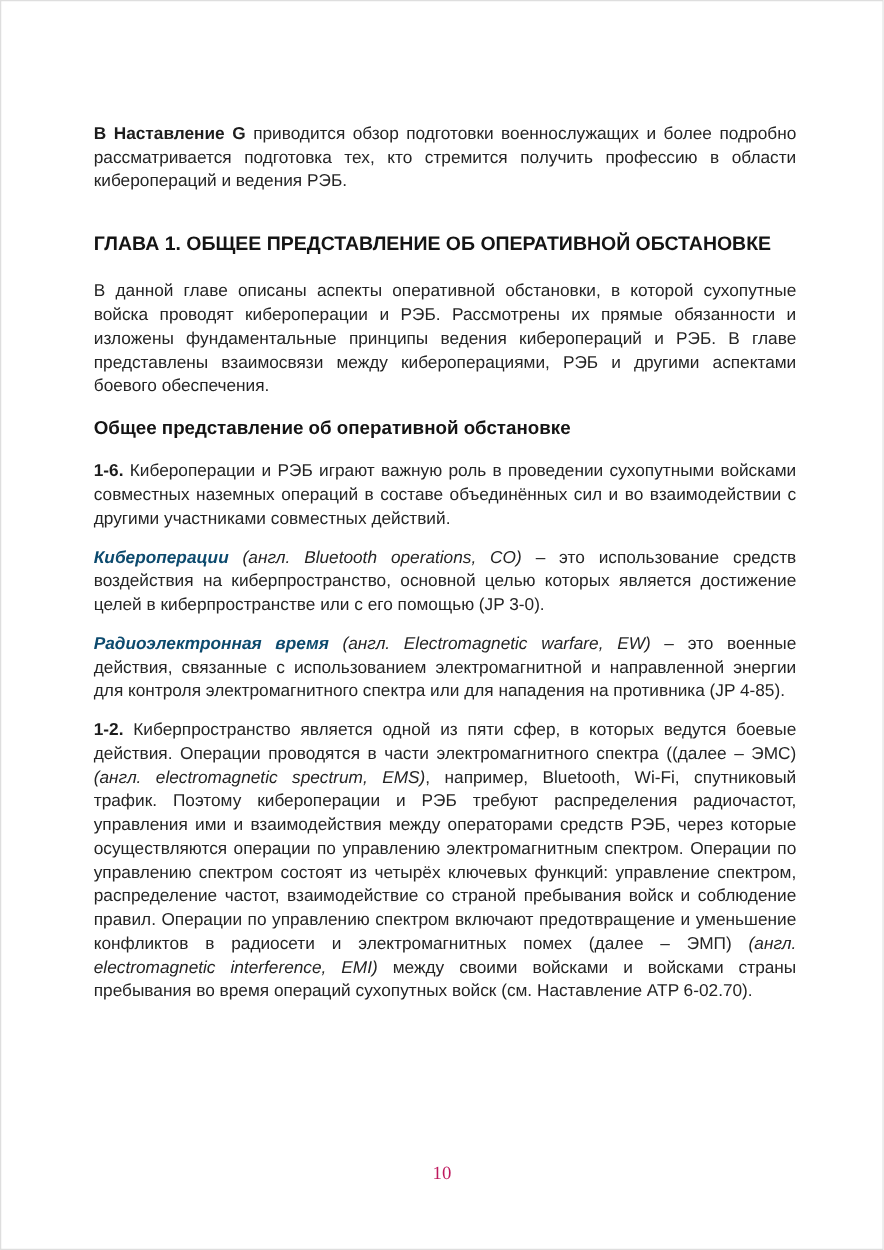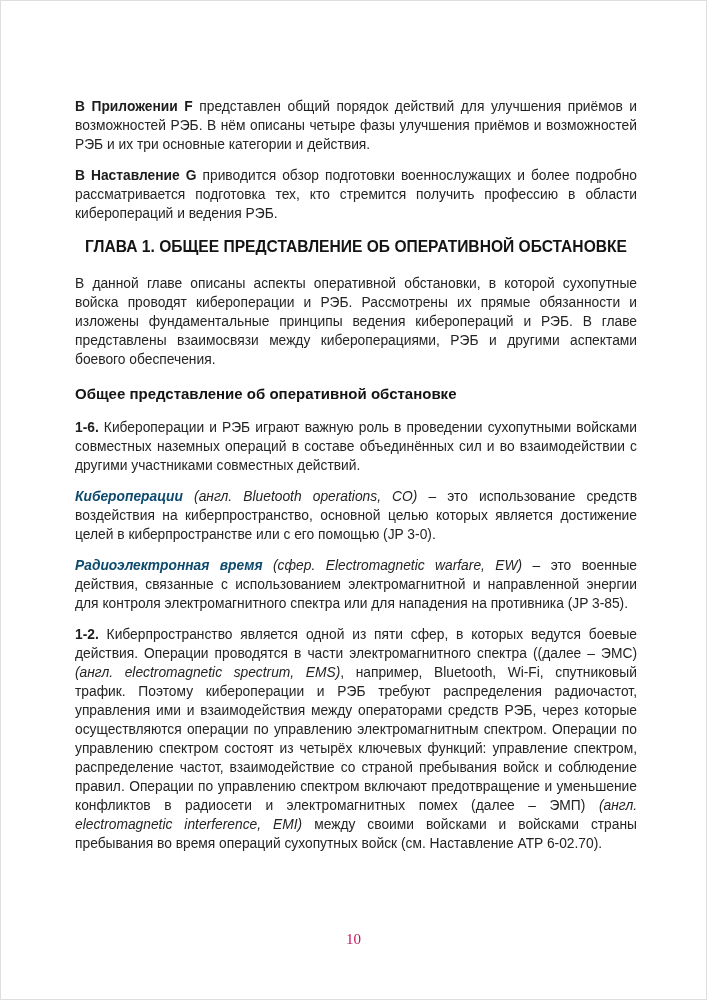--- a/index.html
+++ b/index.html
@@ -26,25 +26,25 @@
     line-height: 19px;
     text-align: justify;
     text-align-last: left;
     hyphens: none;
     color: #242424;
   }
   .lead-bold { font-weight: bold; color: #1d1d1d; }
   .bi { font-weight: bold; font-style: italic; color: #0c4a6e; }
   .it { font-style: italic; }
   .chapter-title {
-    margin: 14px 0 17px 0;
+    margin: 32px 0 17px 0;
     font-size: 15.6px;
     line-height: 20px;
     font-weight: bold;
-    text-align: center;
+    text-align: left;
     color: #141414;
   }
   .section-title {
     margin: 15px 0 14px 0;
     font-size: 15px;
     line-height: 20px;
     font-weight: bold;
     text-align: left;
     color: #141414;
   }
@@ -57,33 +57,32 @@
     font-family: "Liberation Serif", serif;
     font-size: 15px;
     color: #be185d;
   }
 </style>
 </head>
 <body>
 
 <div class="page">
 
-  <p class="para"><span class="lead-bold">В Приложении F</span><span> представлен общий порядок действий для улучшения приёмов и возможностей РЭБ. В нём описаны четыре фазы улучшения приёмов и возможностей РЭБ и их три основные категории и действия.</span></p>
 
   <p class="para"><span class="lead-bold">В Наставление G</span><span> приводится обзор подготовки военнослужащих и более подробно рассматривается подготовка тех, кто стремится получить профессию в области киберопераций и ведения РЭБ.</span></p>
 
   <h1 class="chapter-title">ГЛАВА 1. ОБЩЕЕ ПРЕДСТАВЛЕНИЕ ОБ ОПЕРАТИВНОЙ ОБСТАНОВКЕ</h1>
 
   <p class="para">В данной главе описаны аспекты оперативной обстановки, в которой сухопутные войска проводят кибероперации и РЭБ. Рассмотрены их прямые обязанности и изложены фундаментальные принципы ведения киберопераций и РЭБ. В главе представлены взаимосвязи между кибероперациями, РЭБ и другими аспектами боевого обеспечения.</p>
 
   <h2 class="section-title">Общее представление об оперативной обстановке</h2>
 
   <p class="para"><span class="lead-bold">1-6.</span><span> Кибероперации и РЭБ играют важную роль в проведении сухопутными войсками совместных наземных операций в составе объединённых сил и во взаимодействии с другими участниками совместных действий.</span></p>
 
   <p class="para"><span class="bi">Кибероперации</span><span class="it"> (англ. Bluetooth operations, CO)</span><span> – это использование средств воздействия на киберпространство, основной целью которых является достижение целей в киберпространстве или с его помощью (JP 3-0).</span></p>
 
-  <p class="para"><span class="bi">Радиоэлектронная время</span><span class="it"> (сфер. Electromagnetic warfare, EW)</span><span> – это военные действия, связанные с использованием электромагнитной и направленной энергии для контроля электромагнитного спектра или для нападения на противника (JP 3-85).</span></p>
+  <p class="para"><span class="bi">Радиоэлектронная время</span><span class="it"> (англ. Electromagnetic warfare, EW)</span><span> – это военные действия, связанные с использованием электромагнитной и направленной энергии для контроля электромагнитного спектра или для нападения на противника (JP 4-85).</span></p>
 
   <p class="para"><span class="lead-bold">1-2.</span><span> Киберпространство является одной из пяти сфер, в которых ведутся боевые действия. Операции проводятся в части электромагнитного спектра ((далее – ЭМС) </span><span class="it">(англ. electromagnetic spectrum, EMS)</span><span>, например, Bluetooth, Wi-Fi, спутниковый трафик. Поэтому кибероперации и РЭБ требуют распределения радиочастот, управления ими и взаимодействия между операторами средств РЭБ, через которые осуществляются операции по управлению электромагнитным спектром. Операции по управлению спектром состоят из четырёх ключевых функций: управление спектром, распределение частот, взаимодействие со страной пребывания войск и соблюдение правил. Операции по управлению спектром включают предотвращение и уменьшение конфликтов в радиосети и электромагнитных помех (далее – ЭМП) </span><span class="it">(англ. electromagnetic interference, EMI)</span><span> между своими войсками и войсками страны пребывания во время операций сухопутных войск (см. Наставление ATP 6-02.70).</span></p>
 
   <div class="page-footer">10</div>
 
 </div>
 
 </body></html>

